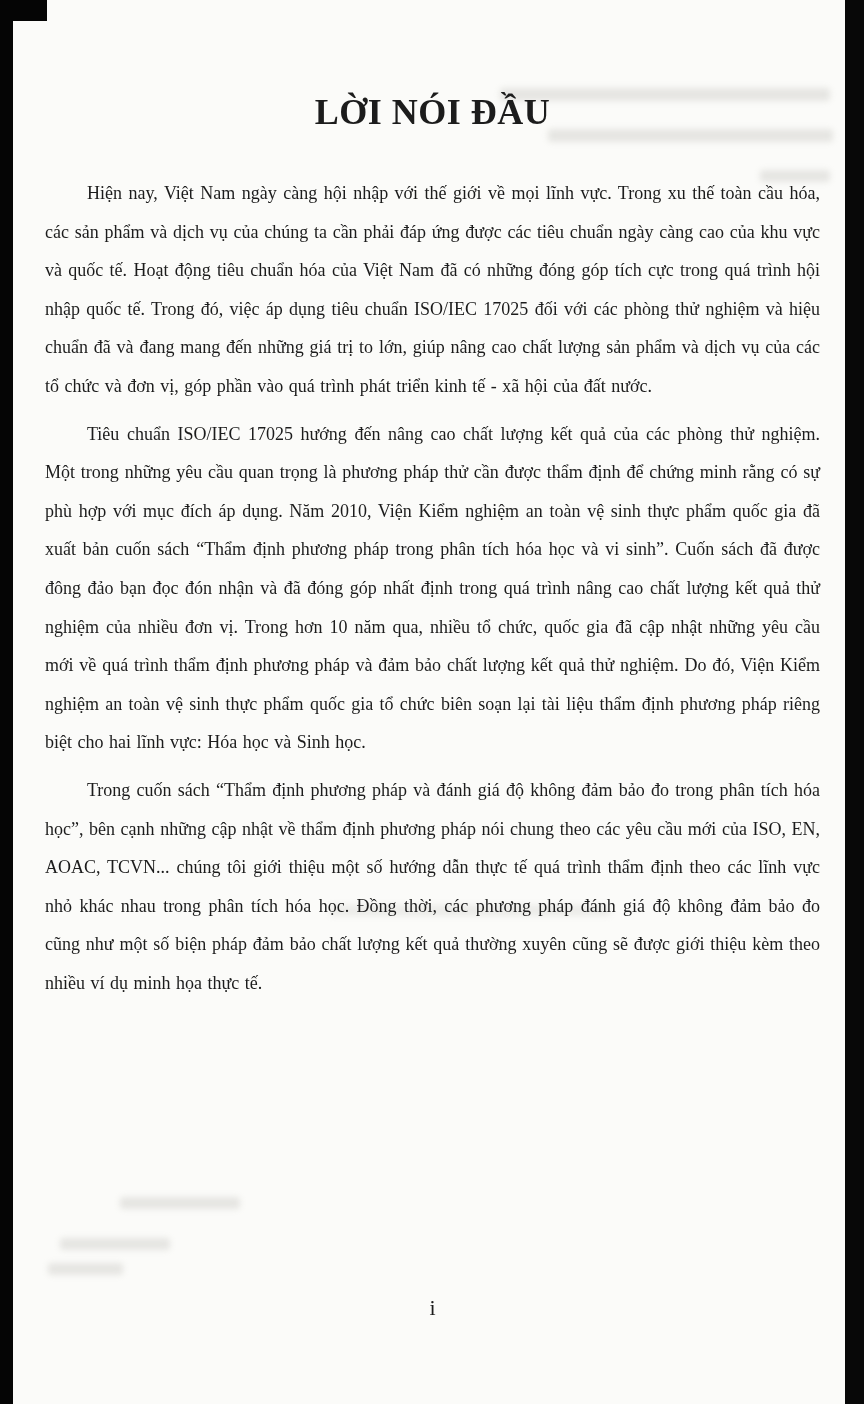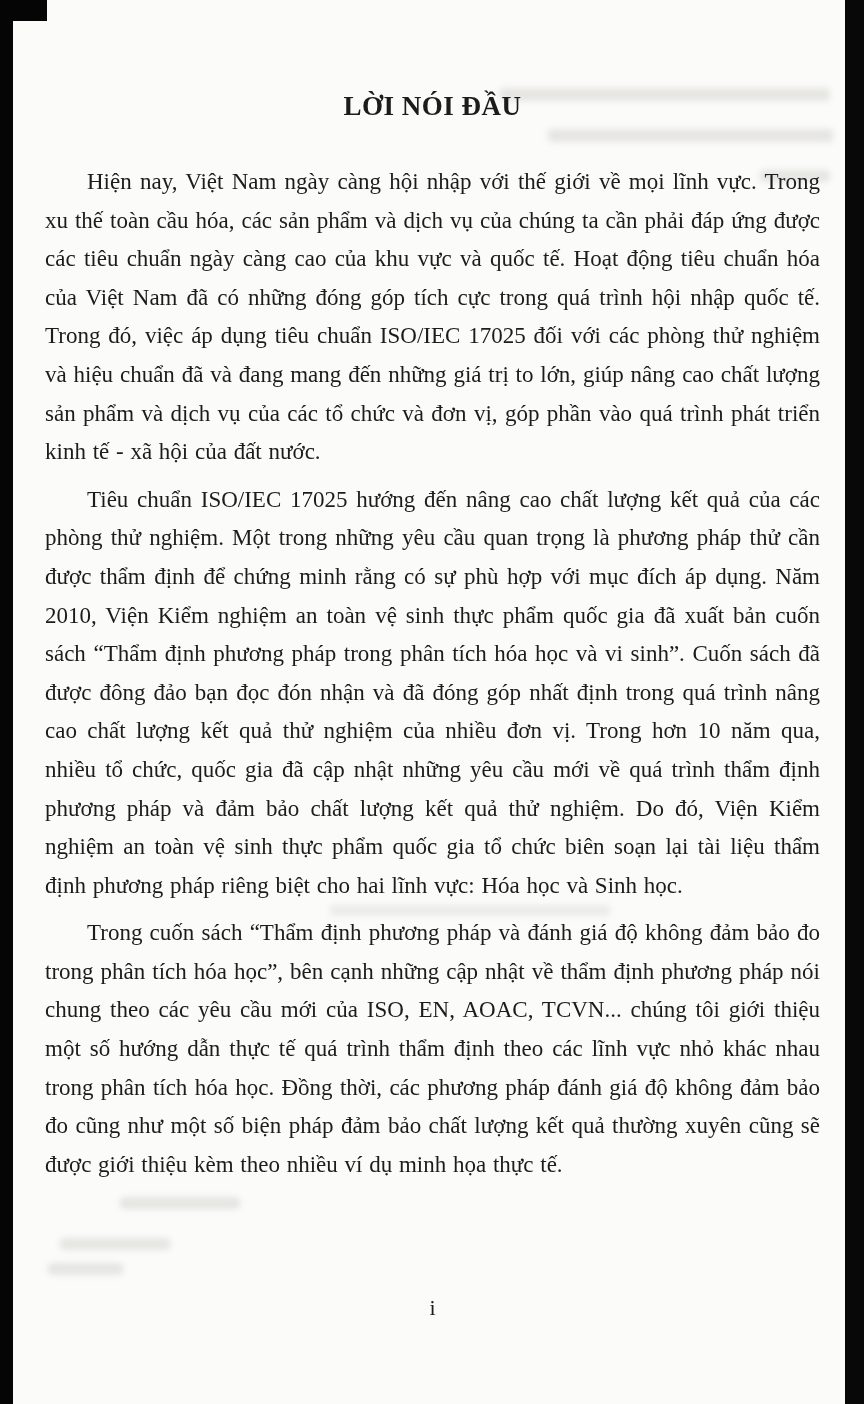--- a/index.html
+++ b/index.html
@@ -48,28 +48,28 @@
   .g7 { left: 48px;  top: 1263px; width: 75px;  height: 12px; }
 
   .content {
     position: absolute;
     left: 45px;
     right: 44px;
     top: 0;
     bottom: 0;
   }
   .page-title {
-    font-size: 27px;
+    font-size: 36px;
     font-weight: bold;
     text-align: center;
     letter-spacing: 0.5px;
     margin: 91px 0 41px 0;
   }
   .para {
-    font-size: 23px;
+    font-size: 18px;
     line-height: 38.6px;
     text-align: justify;
     text-indent: 42px;
     margin: 0 0 9px 0;
     word-spacing: 1px;
   }
   .para .italic { }
   .page-number {
     position: absolute;
     left: 0; right: 0;

